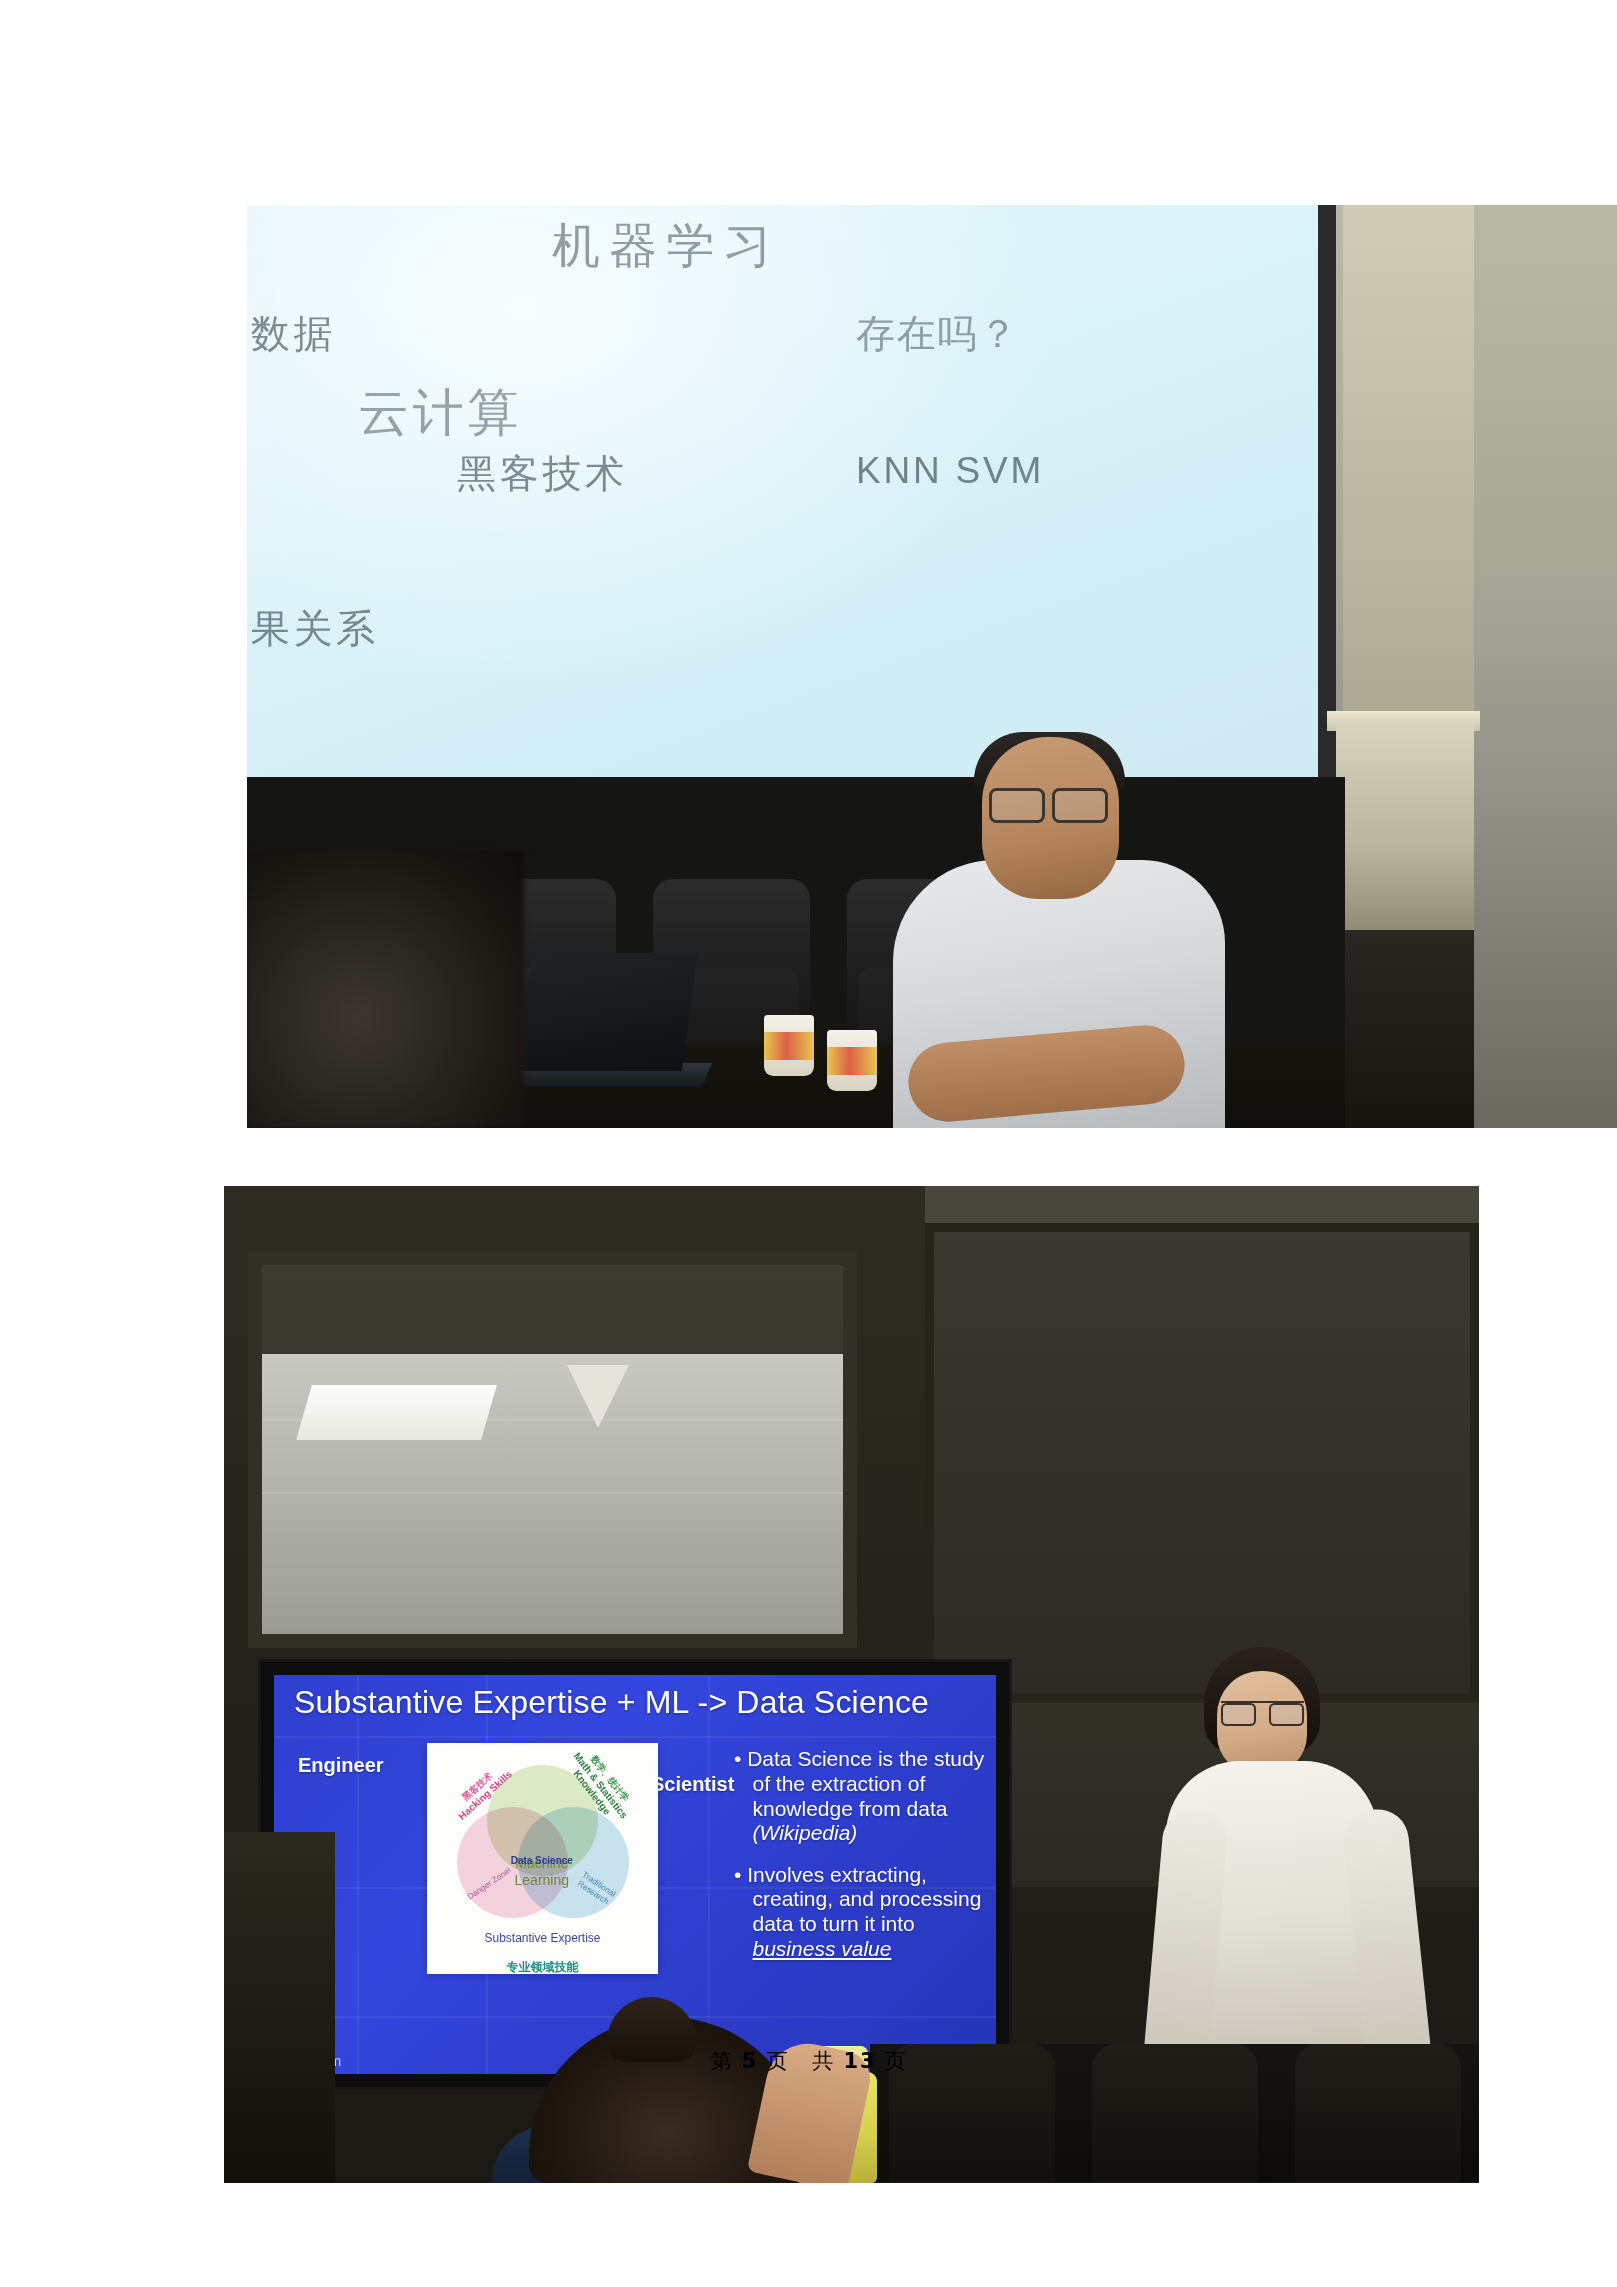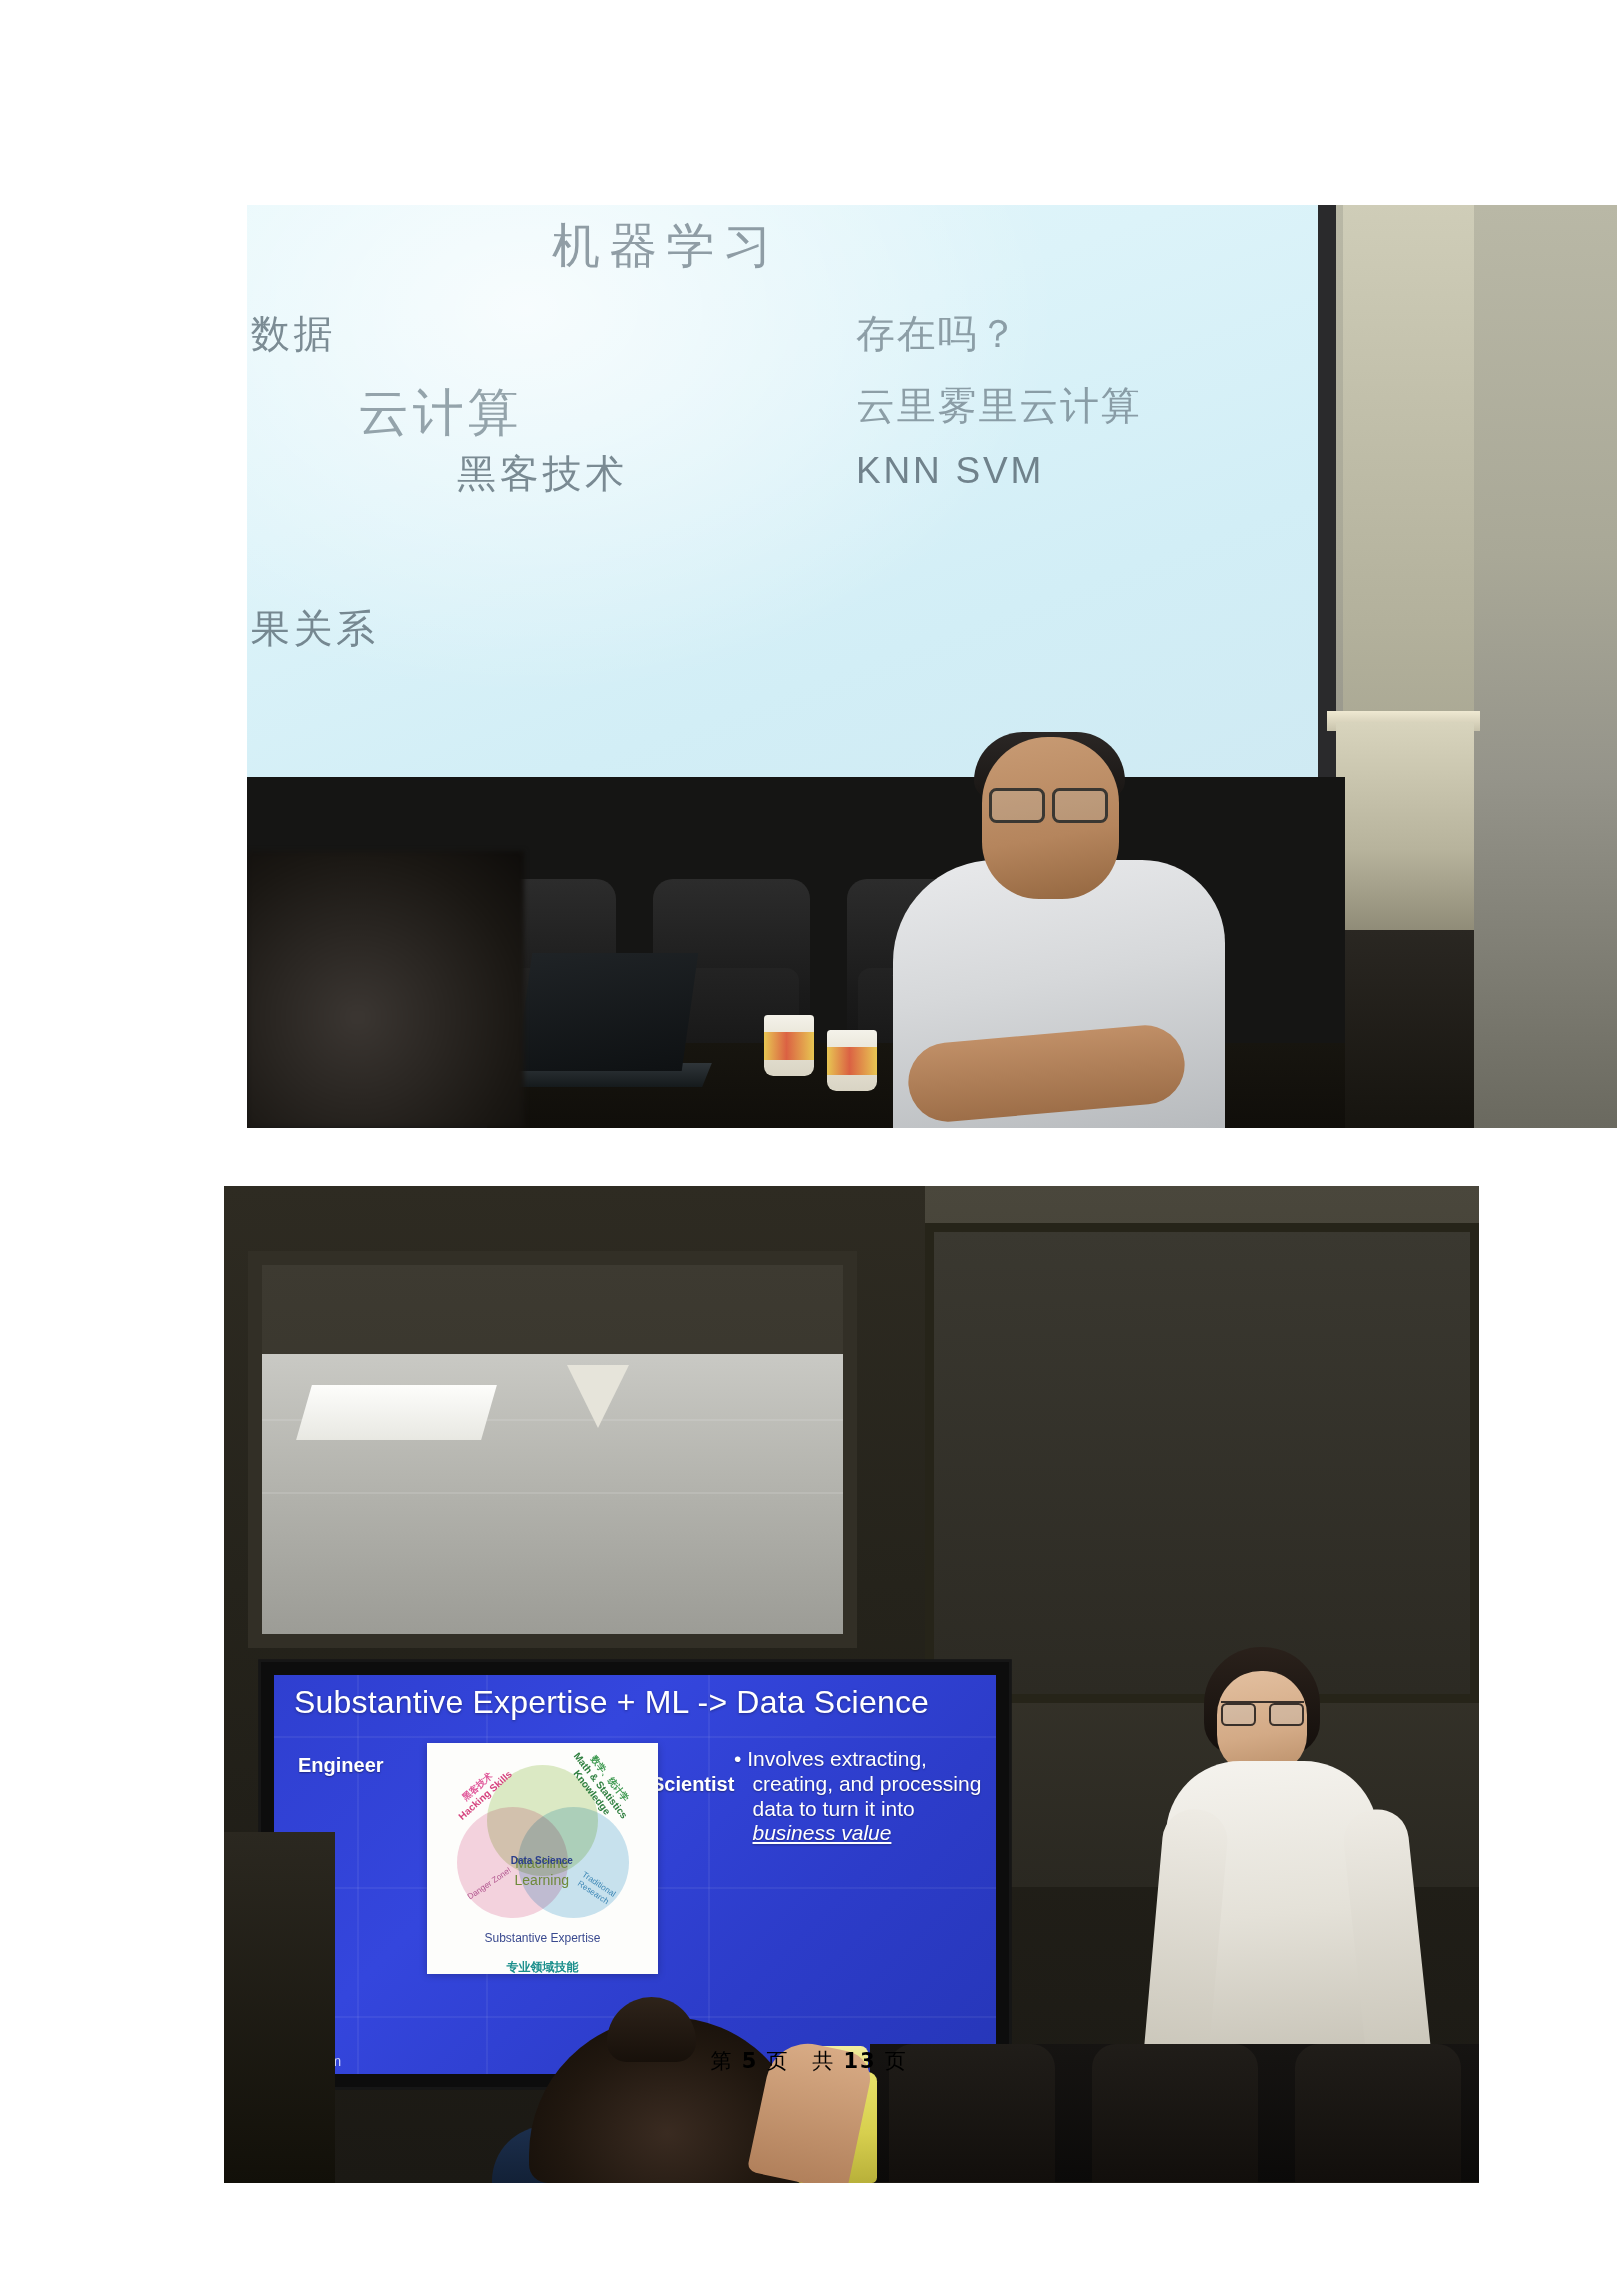--- a/index.html
+++ b/index.html
@@ -425,21 +425,20 @@
       <div class="p1-screen">
         <div class="p1-screen-glow"></div>
 
         <div class="slide1-title">机器学习</div>
 
         <div class="slide1-l1">数据</div>
         <div class="slide1-l2">云计算</div>
         <div class="slide1-l3">黑客技术</div>
 
         <div class="slide1-r1">存在吗？</div>
-        <div class="slide1-r2">云里雾里云计算</div>
         <div class="slide1-r3">KNN SVM</div>
 
         <div class="slide1-b1">果关系</div>
       </div>
     </div>
 
     <div class="p1-podium-top"></div>
     <div class="p1-podium"></div>
     <div class="p1-dark-right"></div>
 
@@ -523,20 +522,23 @@
             <div class="venn-label vl-ds">Data Science</div>
             <div class="venn-label vl-danger">Danger Zone!</div>
             <div class="venn-label vl-trad">Traditional Research</div>
           </div>
           <div class="vl-sub-en">Substantive Expertise</div>
           <div class="vl-sub-cn">专业领域技能</div>
         </div>
 
         <div class="slide2-bullets">
           <p>
+            <span>•&nbsp;</span><span>Data Science is the study of the extraction of knowledge from data </span><span class="wiki">(Wikipedia)</span>
+          </p>
+          <p>
             <span>•&nbsp;</span><span>Involves extracting, creating, and processing data to turn it into </span><span class="bizval">business value</span>
           </p>
         </div>
 
         <div class="slide2-footnote">...Com</div>
         <div class="slide2-pagenum">1</div>
       </div>
       <div class="p2-tv-brand">SANWO</div>
     </div>
 

